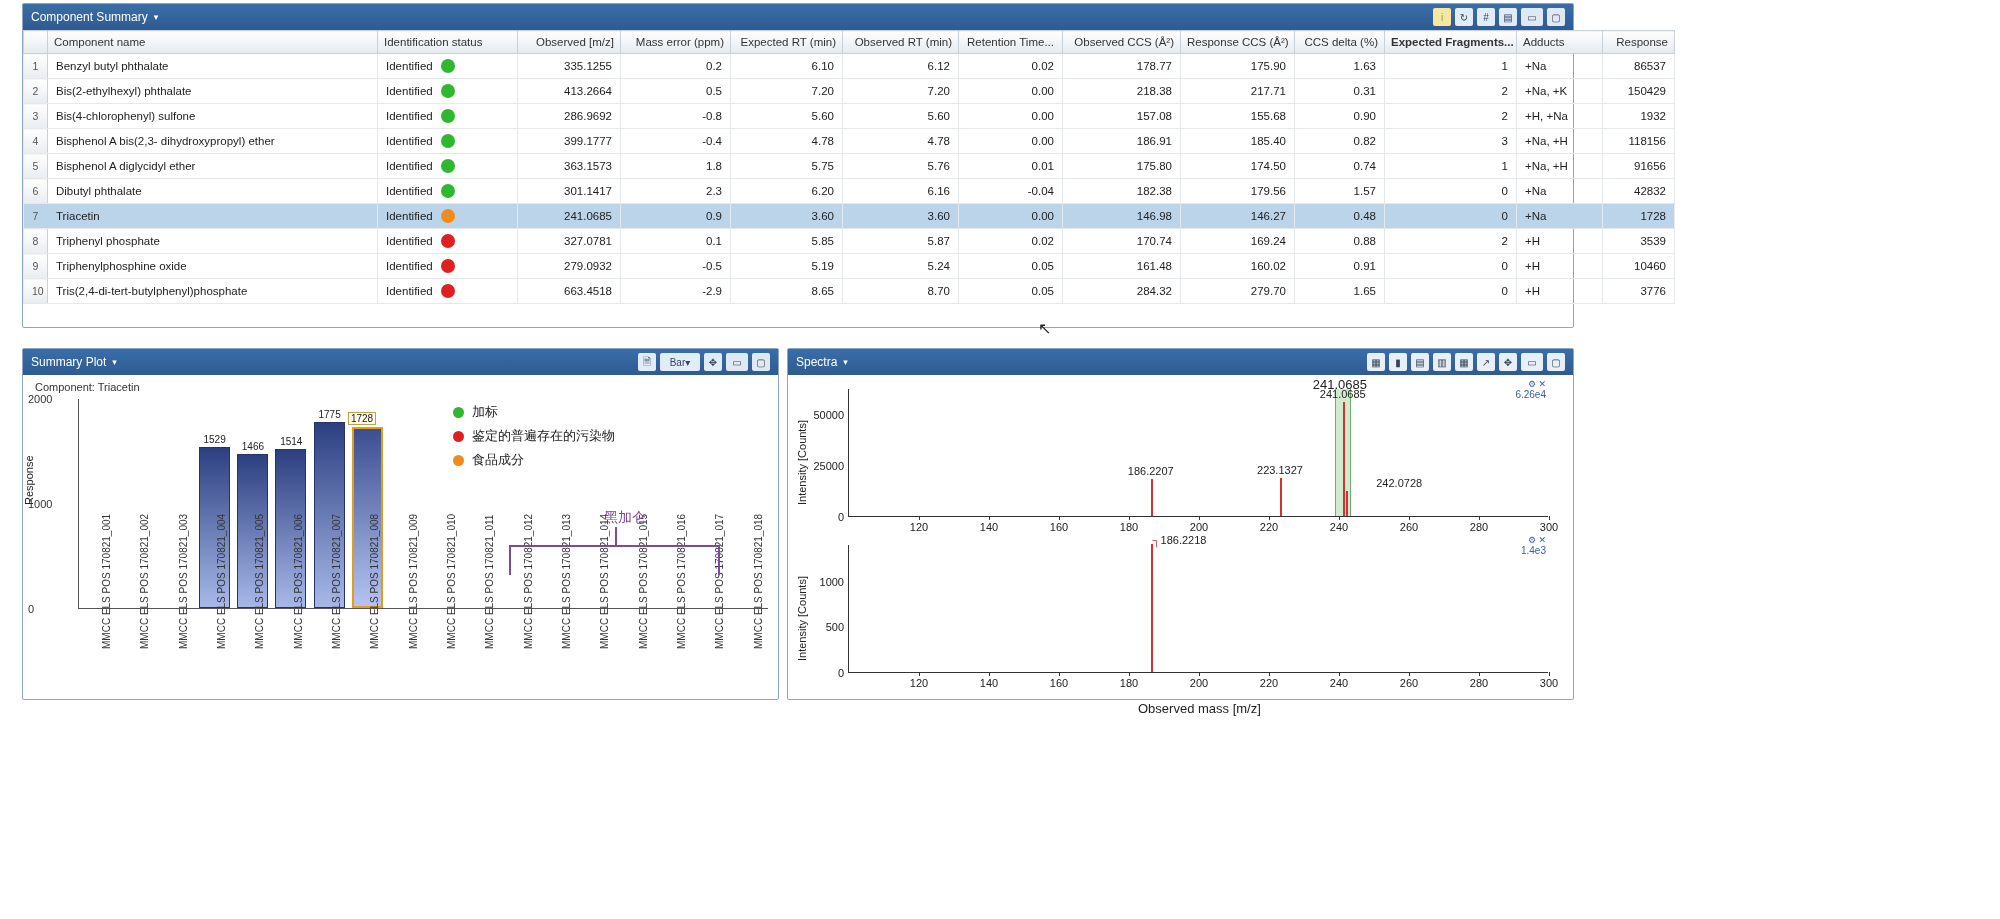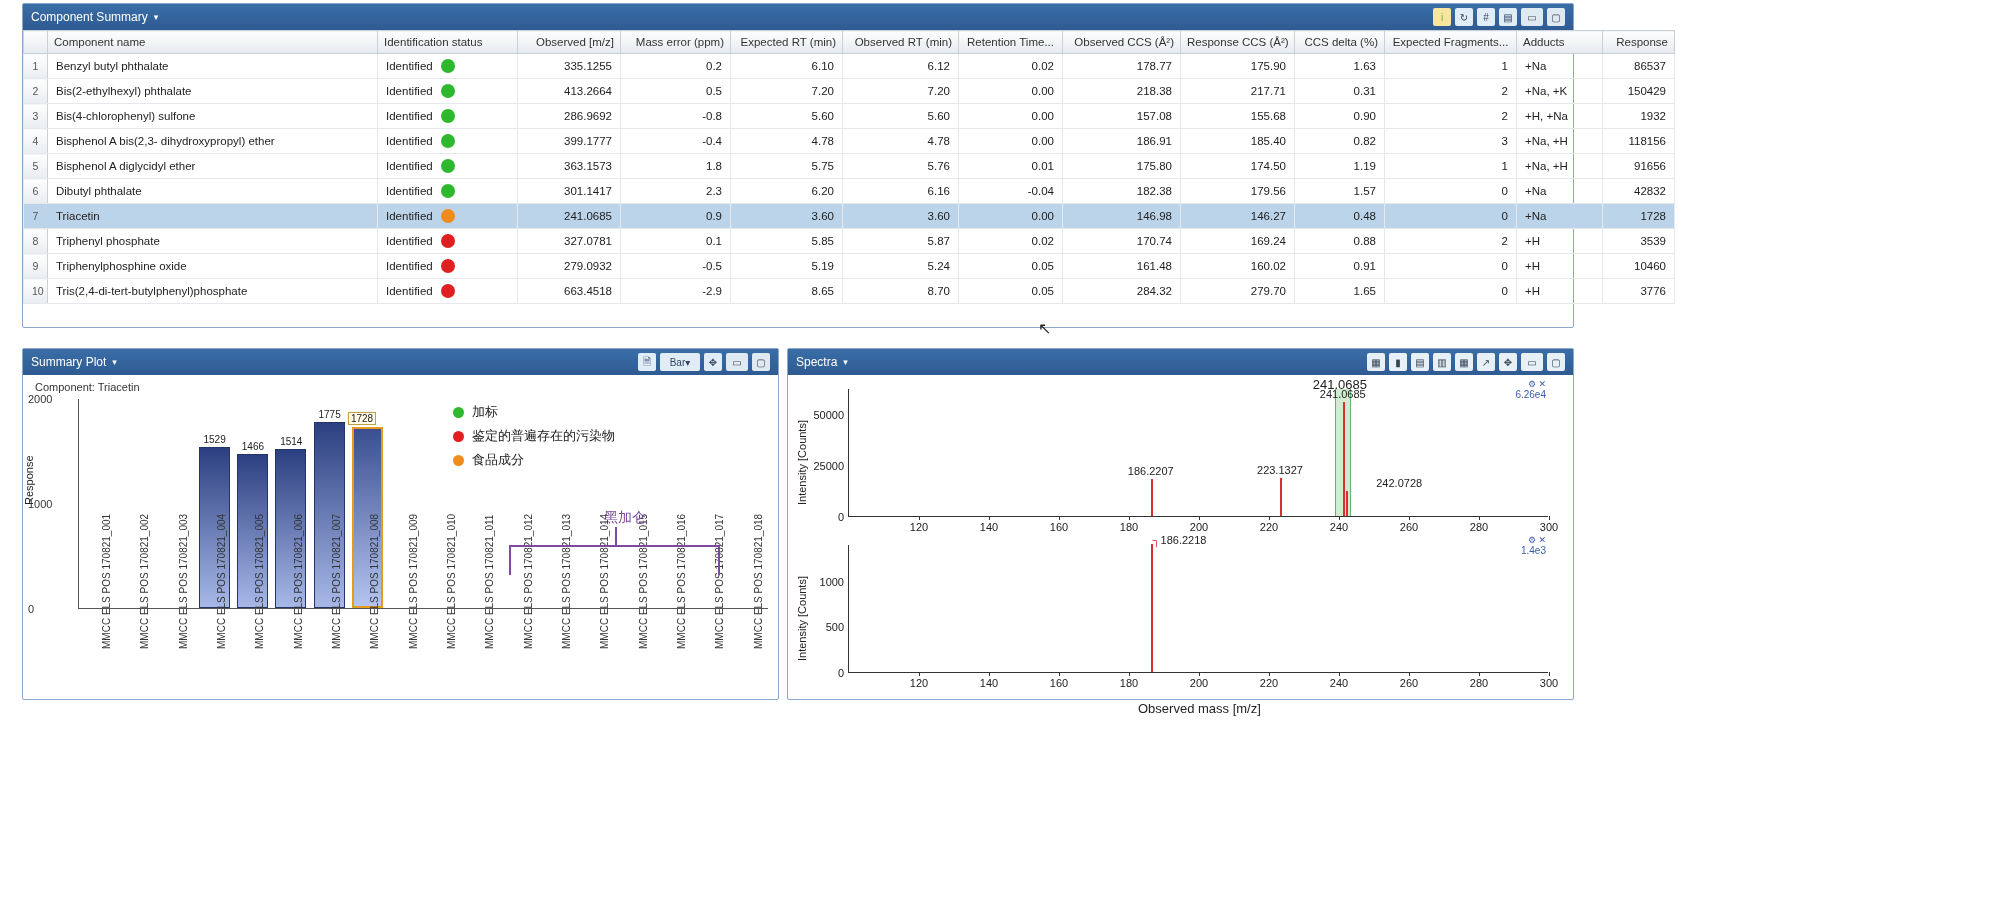--- a/index.html
+++ b/index.html
@@ -143,21 +143,21 @@
             <th>Component name</th>
             <th>Identification status</th>
             <th class="num" style="text-align: right;">Observed [m/z]</th>
             <th class="num" style="text-align: right;">Mass error (ppm)</th>
             <th class="num" style="text-align: right;">Expected RT (min)</th>
             <th class="num" style="text-align: right;">Observed RT (min)</th>
             <th class="num" style="text-align: center;">Retention Time...</th>
             <th class="num" style="text-align: right;">Observed CCS (Å²)</th>
             <th class="num" style="text-align: right;">Response CCS (Å²)</th>
             <th class="num" style="text-align: right;">CCS delta (%)</th>
-            <th class="num" style="text-align: center;">Expected Fragments...</th>
+            <th class="num" style="text-align: left; font-weight: bold;">Expected Fragments...</th>
             <th>Adducts</th>
             <th class="num" style="text-align: right;">Response</th>
           </tr>
         </thead>
     <tbody id="cs-body">
           <tr>
             <td class="rnum">1</td>
             <td>Benzyl butyl phthalate</td>
             <td>
               <div class="status-cell">
@@ -249,21 +249,21 @@
                 <span class="dot green"></span>
               </div>
             </td>
             <td class="num">363.1573</td>
             <td class="num">1.8</td>
             <td class="num">5.75</td>
             <td class="num">5.76</td>
             <td class="num">0.01</td>
             <td class="num">175.80</td>
             <td class="num">174.50</td>
-            <td class="num">1.19</td>
+            <td class="num">0.74</td>
             <td class="num">1</td>
             <td>+Na, +H</td>
             <td class="num">91656</td>
           </tr>
           <tr>
             <td class="rnum">6</td>
             <td>Dibutyl phthalate</td>
             <td>
               <div class="status-cell">
                 <span>Identified</span>

